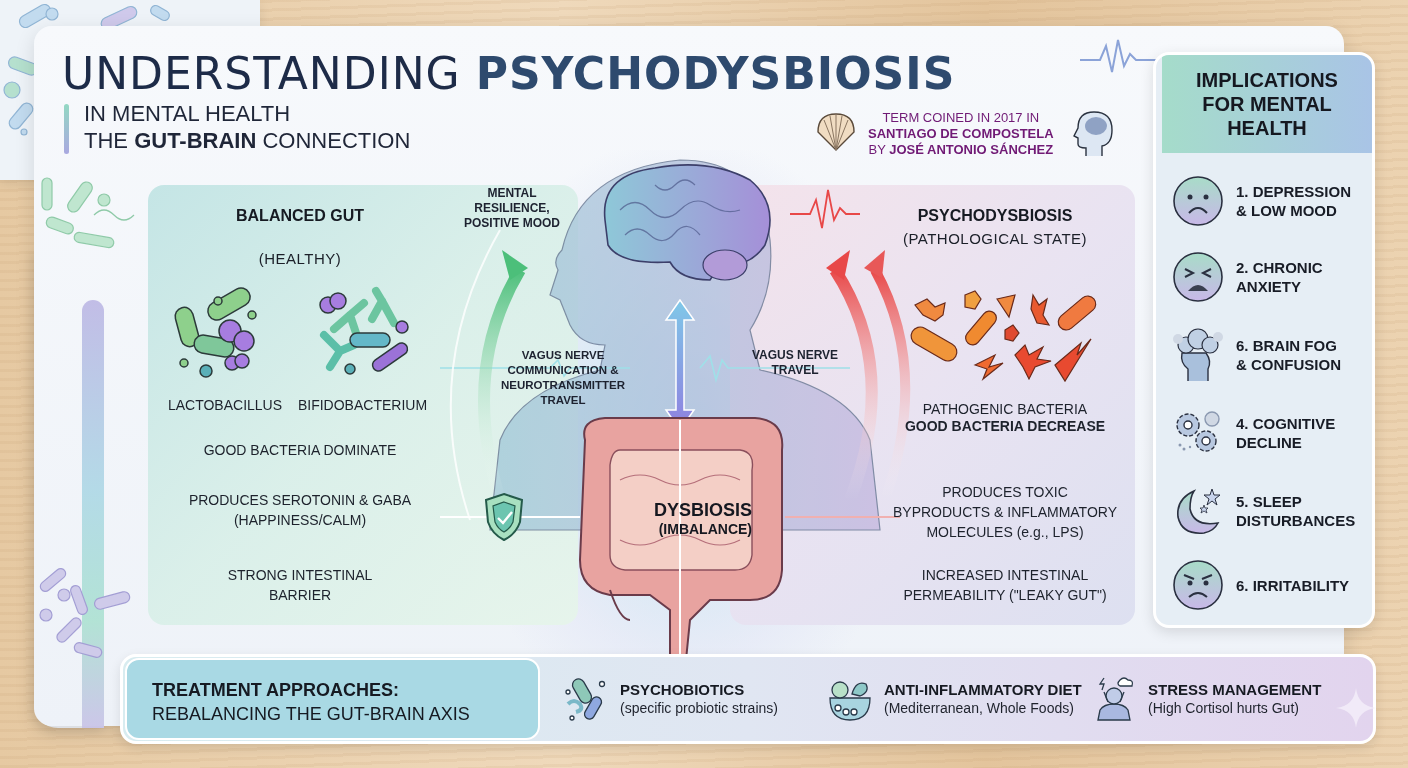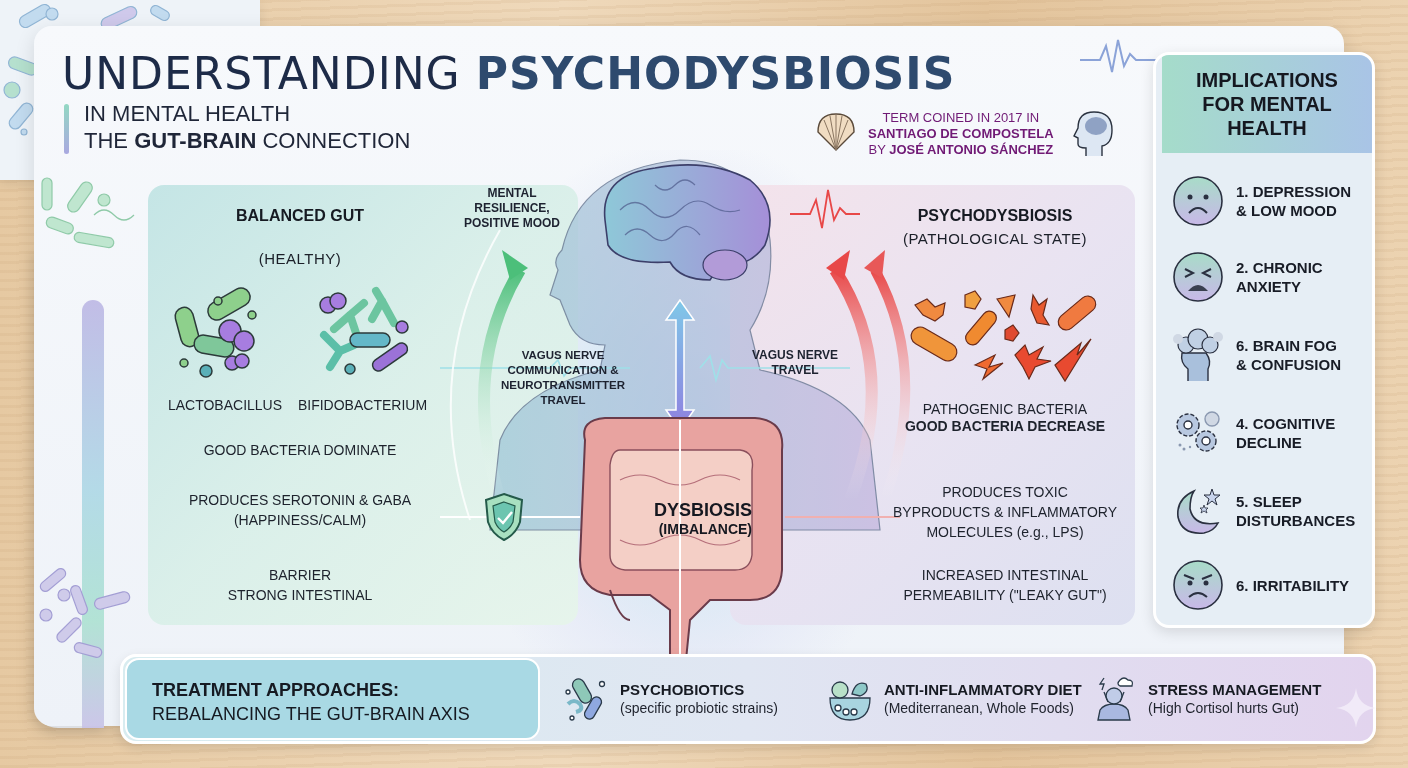--- a/index.html
+++ b/index.html
@@ -262,22 +262,22 @@
 <div class="pitem" style="left:290px;top:395px;width:145px;">BIFIDOBACTERIUM</div>
 
 <div class="pitem" style="left:170px;top:440px;width:260px;">
   <div>GOOD BACTERIA DOMINATE</div>
 </div>
 <div class="pitem" style="left:160px;top:490px;width:280px;">
   <div>PRODUCES SEROTONIN &amp; GABA</div>
   <div>(HAPPINESS/CALM)</div>
 </div>
 <div class="pitem" style="left:170px;top:565px;width:260px;">
+  <div>STRONG INTESTINAL</div>
   <div>BARRIER</div>
-  <div>STRONG INTESTINAL</div>
 </div>
 
 <svg class="abs" style="left:430px;top:150px" width="500" height="520" viewBox="0 0 500 520">
   <defs>
     <linearGradient id="bodyG" x1="0" x2="1">
       <stop offset="0" stop-color="#9fc8d8"></stop>
         <stop offset="1" stop-color="#c3b7df"></stop>
     </linearGradient>
     <linearGradient id="brainG" x1="0" x2="1">
       <stop offset="0" stop-color="#8ec8d8"></stop>

